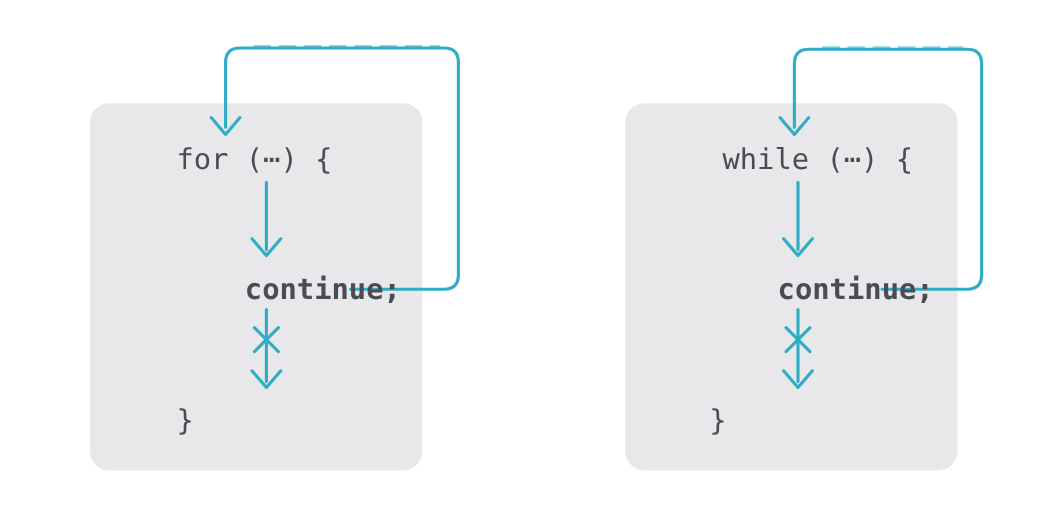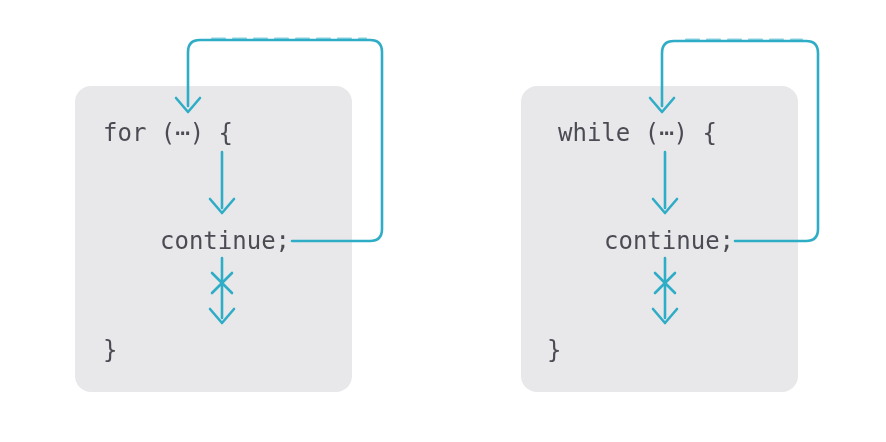--- a/index.html
+++ b/index.html
@@ -25,24 +25,24 @@
   .arrows{position:absolute;left:0;top:0;width:340px;height:385px;}
   .arrows path{
     fill:none;stroke:var(--accent);stroke-width:2.6;
     stroke-linecap:round;stroke-linejoin:round;
   }
   .arrows path.texture{
     stroke-width:2;opacity:.55;stroke-dasharray:13 8;
   }
   .code-line{
     position:absolute;color:var(--text);font-size:24px;line-height:28px;
-    white-space:pre;letter-spacing:0;
+    white-space:pre;letter-spacing:0;margin-left:44px;
   }
   .line-header{left:43px;top:99px;}
-  .line-statement{left:100px;top:207px;}
+  .line-statement{left:100px;top:207px;font-weight:bold;}
   .line-footer{left:43px;top:316px;}
   .diagram.right .line-header{left:53px;}
   .diagram.right .line-statement{left:99px;}
   .diagram.right .line-footer{left:42px;}
 </style>
 </head>
 <body>
 
 <div class="canvas">
 

